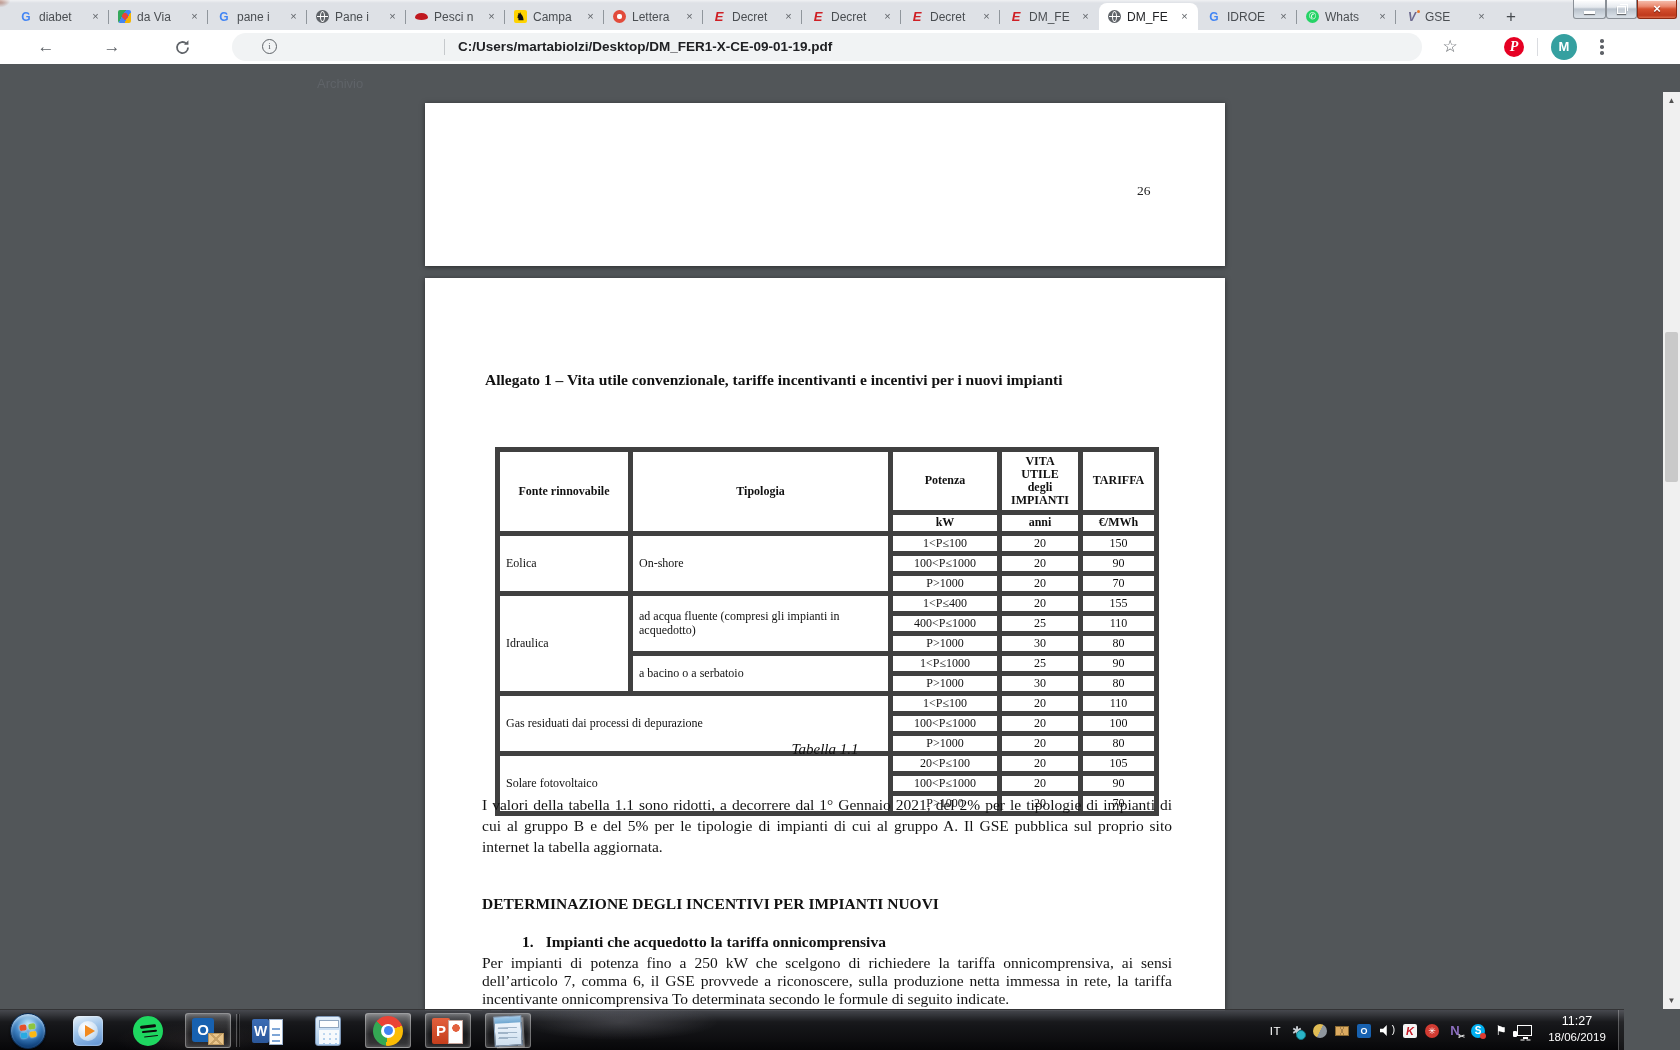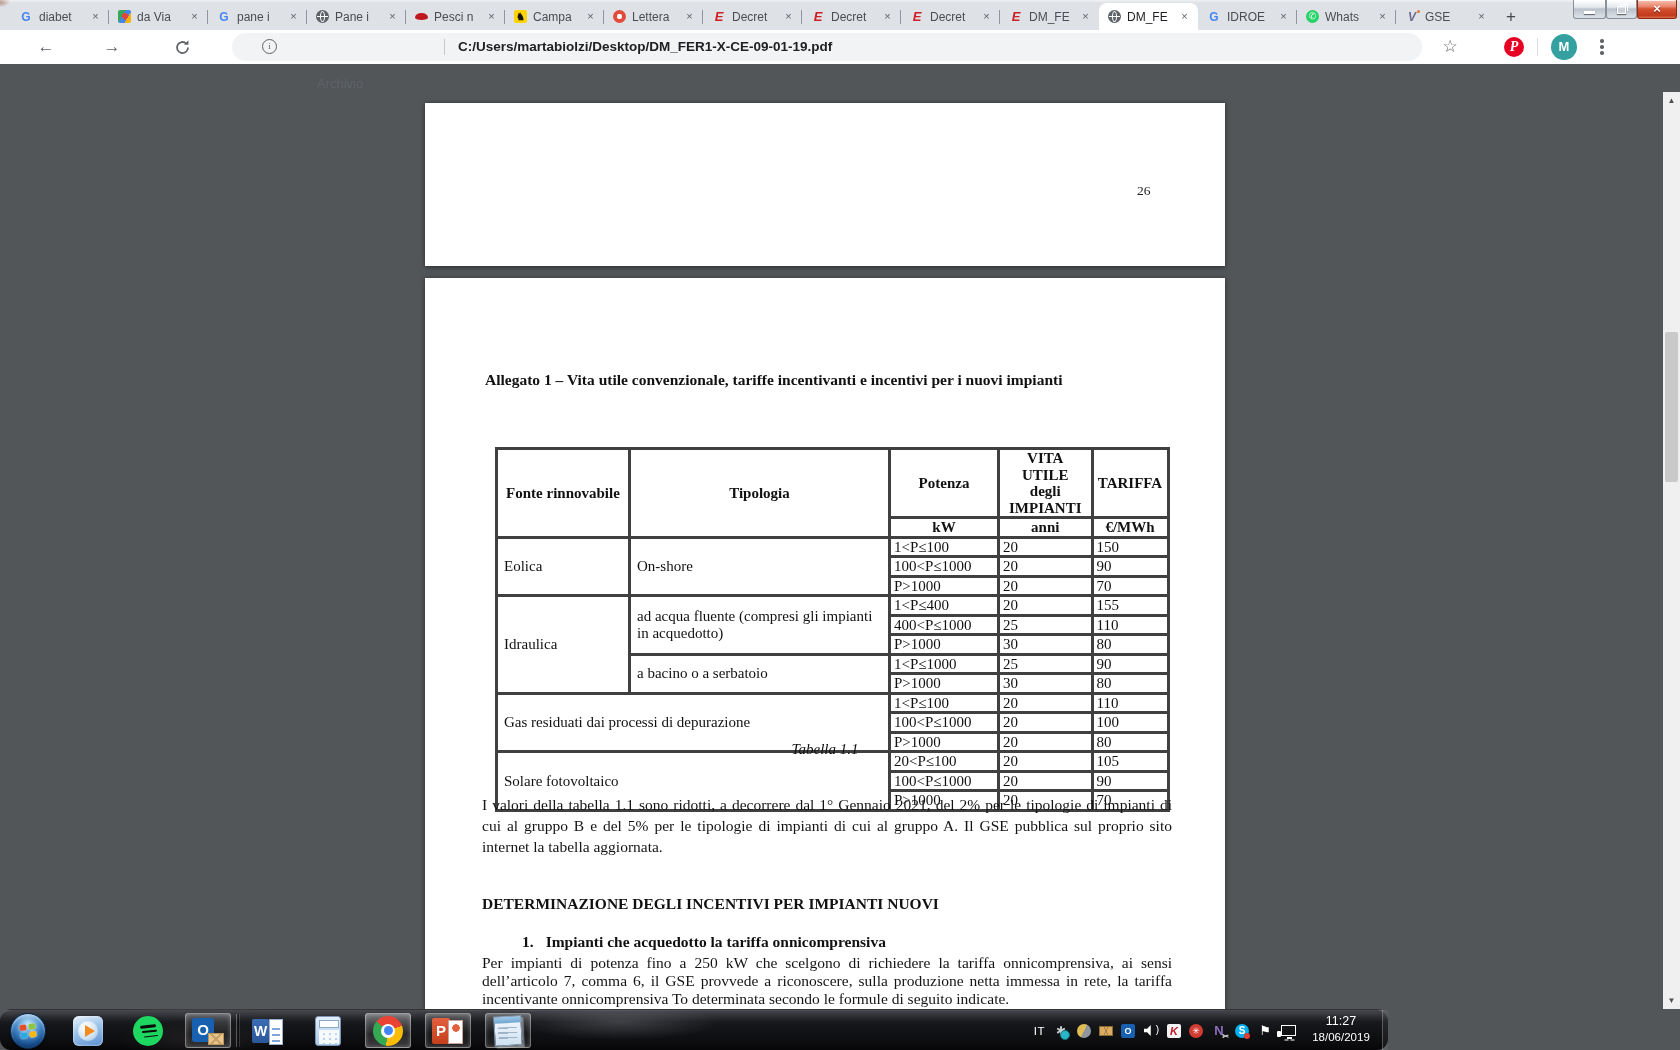--- a/index.html
+++ b/index.html
@@ -103,25 +103,25 @@
   
   .pdfarea{position:absolute;left:0;top:92px;width:1680px;height:917px;background:#525659;}
   .page{position:absolute;left:425px;width:800px;background:#fff;box-shadow:0 1px 5px rgba(0,0,0,.5);}
   .page1{top:11px;height:163px;}
   .page-num{position:absolute;left:712px;top:80px;font-family:"Liberation Serif",serif;font-size:13.5px;color:#222;}
   .page2{top:186px;height:733px;overflow:hidden;}
   .doc-title{position:absolute;left:60px;top:93px;width:670px;font-family:"Liberation Serif",serif;
              font-weight:700;font-size:15.5px;color:#111;white-space:nowrap;}
   .dtable{position:absolute;left:70px;top:169px;border-collapse:collapse;
           font-family:"Liberation Serif",serif;color:#111;}
-  .dtable th,.dtable td{border:3px solid #404040;font-size:15px;padding:0 3px;line-height:1.1;}
+  .dtable th,.dtable td{border:5px solid #404040;font-size:12px;padding:0 3px;line-height:1.1;}
   .dtable thead th{font-weight:700;text-align:center;}
   .dtable .h1 th{height:58px;}
   .dtable .h2 th{height:16px;}
-  .dtable td{height:15px;text-align:left;}
+  .dtable td{height:15px;text-align:center;}
   .dtable td.lbl{text-align:left;padding-left:6px;}
   .tab-caption{position:absolute;left:70px;top:463px;width:660px;text-align:center;
                font-family:"Liberation Serif",serif;font-style:italic;font-size:15px;color:#111;}
   .para{position:absolute;left:57px;width:690px;font-family:"Liberation Serif",serif;
         font-size:15.5px;color:#141414;text-align:justify;}
   .para1{top:516px;line-height:21px;}
   .doc-heading{position:absolute;left:57px;top:617px;font-family:"Liberation Serif",serif;
                font-weight:700;font-size:15.5px;color:#111;}
   .doc-list{position:absolute;left:97px;top:655px;font-family:"Liberation Serif",serif;
             font-weight:700;font-size:15.5px;color:#111;}
@@ -130,25 +130,25 @@
   .formula-clip{position:absolute;left:57px;top:728px;height:8px;overflow:hidden;
                 font-family:"Liberation Serif",serif;font-size:15.5px;color:#333;}
 
   
   .scrollbar{position:absolute;left:1663px;top:0;width:17px;height:917px;background:#f0f0f0;}
   .sb-btn{position:absolute;left:0;width:17px;height:17px;text-align:center;color:#505050;font-size:8px;
           line-height:17px;cursor:pointer;}
   .sb-thumb{position:absolute;left:2px;top:240px;width:13px;height:150px;background:#c9c9c9;border-radius:2px;cursor:pointer;}
 
   
-  .taskbar{position:absolute;left:0;top:1009px;width:1388px;height:41px;
+  .taskbar{position:absolute;left:0;top:1009px;width:1624px;height:41px;
      background:radial-gradient(140px 26px at 620px 12px,rgba(150,150,160,.30),transparent 70%),
                 radial-gradient(120px 26px at 200px 30px,rgba(90,80,80,.25),transparent 70%),
                 linear-gradient(180deg,rgba(70,72,78,.95),rgba(22,23,26,.97) 30%,rgba(6,6,8,.99));
-     border-top:1px solid rgba(255,255,255,.18);box-sizing:border-box;border-radius:11px;}
+     border-top:1px solid rgba(255,255,255,.18);box-sizing:border-box;}
   .start-orb{position:absolute;left:10px;top:3px;width:36px;height:36px;border-radius:50%;cursor:pointer;
      background:radial-gradient(circle at 50% 28%,#b9e2f8,#3f83c4 45%,#12457f 75%,#0a2b55);
      border:1px solid #0a2a50;box-shadow:inset 0 2px 3px rgba(255,255,255,.6),0 1px 2px rgba(0,0,0,.6);box-sizing:border-box;}
   .orb-flag{position:absolute;left:9px;top:10px;width:16px;height:14px;transform:rotate(-8deg);
      display:grid;grid-template-columns:1fr 1fr;grid-template-rows:1fr 1fr;gap:1.5px;}
   .orb-flag i{border-radius:2px;box-shadow:0 0 2px rgba(255,255,255,.8);}
   .orb-flag i:nth-child(1){background:#e44f2b}.orb-flag i:nth-child(2){background:#8dc63f}
   .orb-flag i:nth-child(3){background:#29aae1}.orb-flag i:nth-child(4){background:#fcb813}
   .tb-btn{position:absolute;top:3px;width:46px;height:35px;display:flex;align-items:center;
           justify-content:center;border-radius:3px;cursor:pointer;box-sizing:border-box;}

